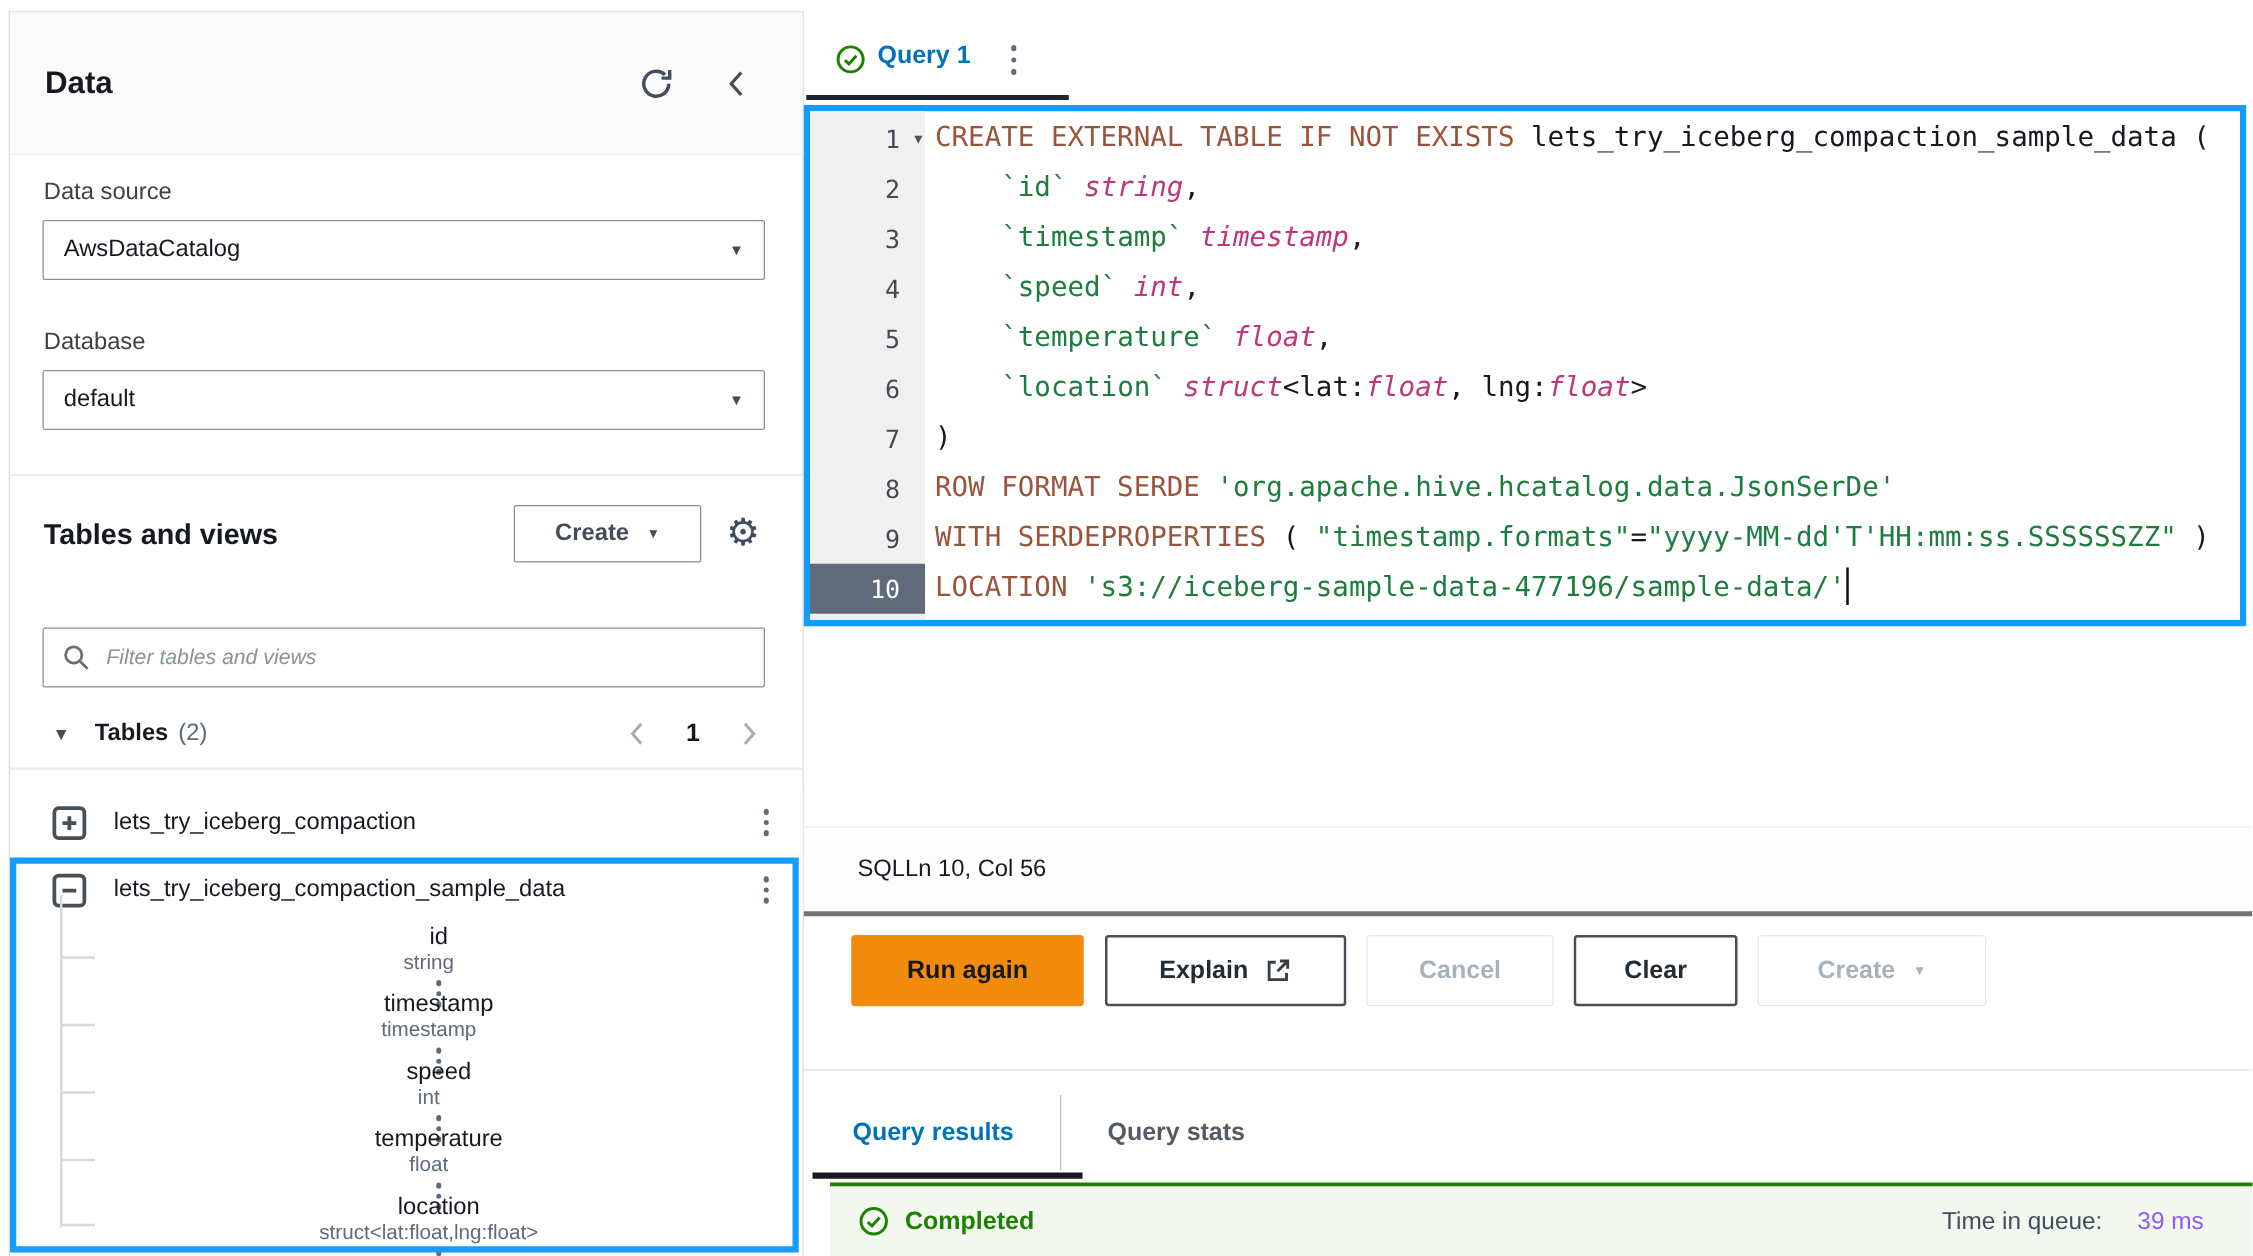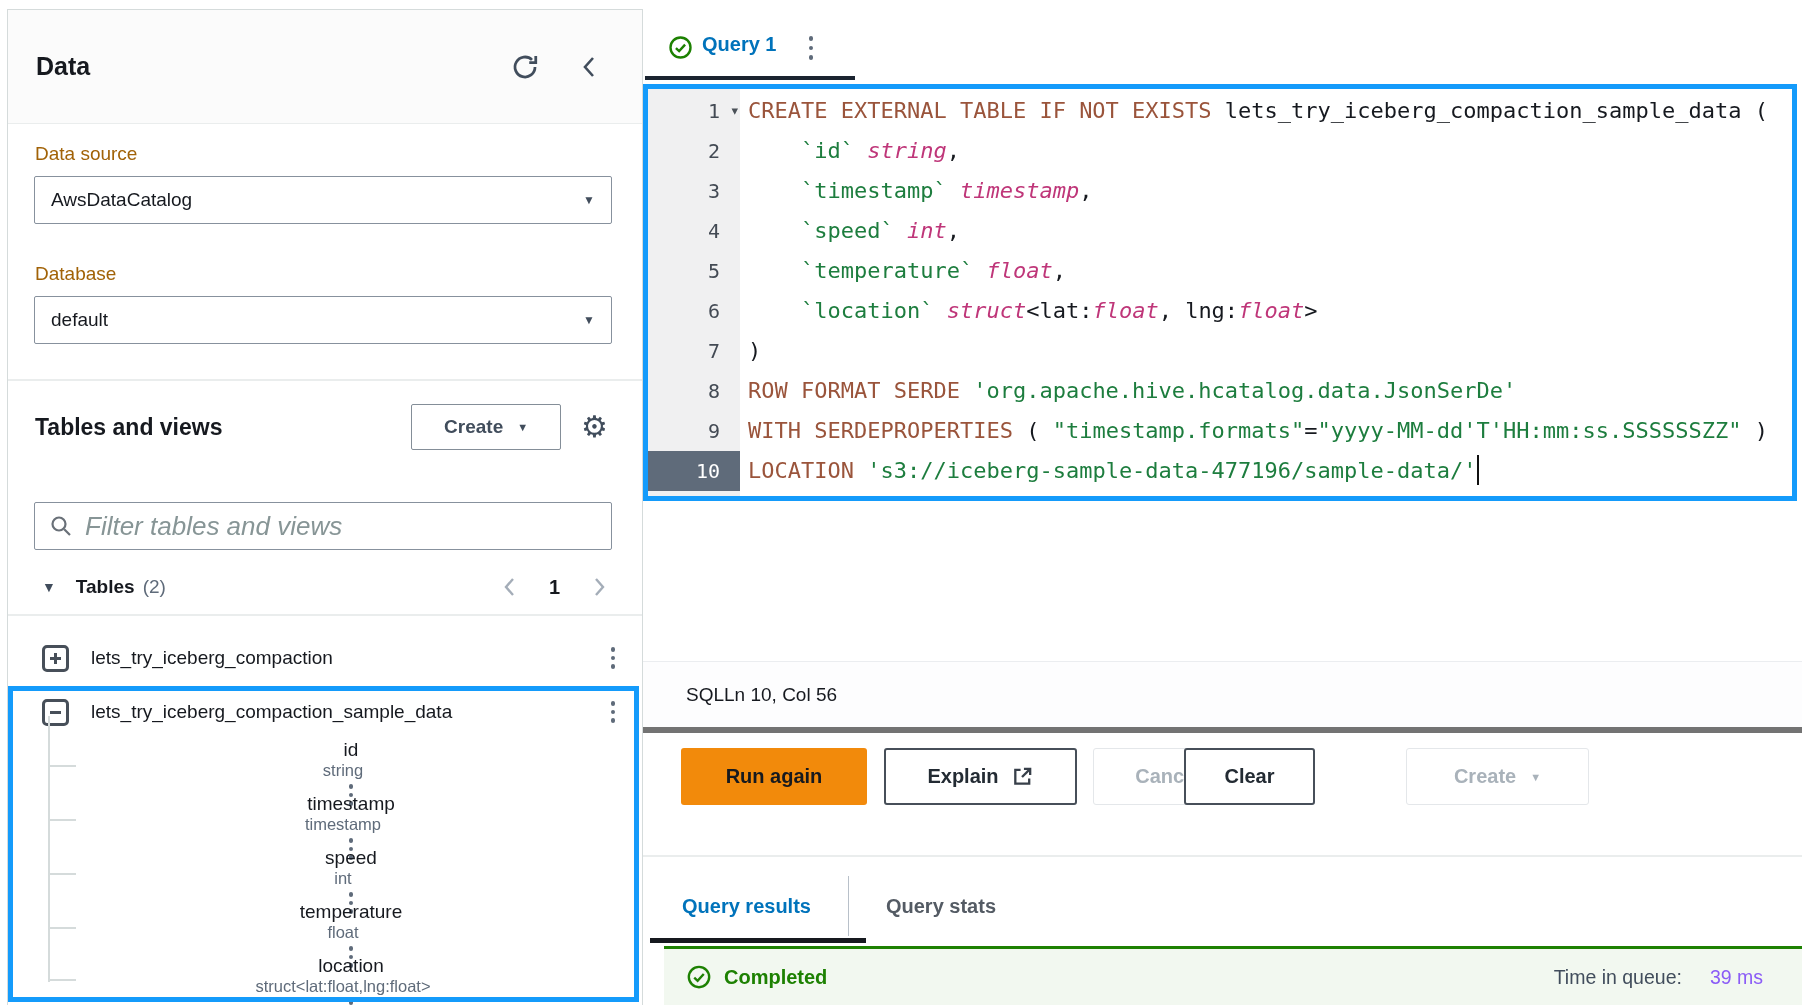--- a/index.html
+++ b/index.html
@@ -7,35 +7,35 @@
   #app { position:relative; width:1802px; height:924px; }
   .abs { position:absolute; }
 
   
   .left-card { left:7px; top:9px; width:636px; height:996px; background:#fff; border:1px solid #d5dbdb; border-bottom:none; }
   .sb-header { left:8px; top:10px; width:634px; height:114px; background:#fbfbfb; border-bottom:1px solid #eaeded; display:flex; align-items:center; padding:0 40px 0 28px; }
   .sb-title { font-size:25px; font-weight:700; }
   .sb-header .spacer { flex:1; }
   .icon-btn { display:flex; align-items:center; justify-content:center; cursor:pointer; }
 
-  .field-label { font-size:19px; color:#a16207; }
+  .field-label { font-size:19px; color:#404040; }
   .select { border:1px solid #87919d; border-radius:2px; background:#fff; display:flex; align-items:center; padding:14px 16px; font-size:19px; cursor:pointer; }
   .select .val { flex:1; }
   .caret-down::after { content:"▼"; font-size:12px; color:#414d5c; }
   .caret-down-sm::after { content:"▼"; font-size:11px; margin-left:14px; }
 
   .h-div { background:#eaeded; }
 
   .tv-row { left:8px; top:402px; width:634px; height:50px; display:flex; align-items:center; padding:0 34px 0 27px; }
   .tv-title { font-size:23px; font-weight:700; flex:1; }
   .create-btn { height:46px; width:150px; border:1px solid #848e98; border-radius:2px; background:#fff; display:flex; align-items:center; justify-content:center; font-size:19px; font-weight:700; color:#414d5c; cursor:pointer; margin-right:20px; }
   .gear { font-size:30px; color:#414d5c; line-height:30px; cursor:pointer; }
 
   .filter-box { left:34px; top:502px; width:578px; height:48px; border:1px solid #87919d; border-radius:2px; display:flex; align-items:center; padding:0 14px; background:#fff; }
-  .filter-ph { font-size:26px; font-style:italic; color:#879596; margin-left:12px; }
+  .filter-ph { font-size:17px; font-style:italic; color:#879596; margin-left:12px; }
 
   .tables-row { left:8px; top:560px; width:634px; height:54px; display:flex; align-items:center; padding:0 34px; }
   .tri-down { font-size:14px; color:#414d5c; }
   .tables-word { font-size:19px; font-weight:700; margin-left:20px; }
   .tables-count { font-size:19px; color:#5f6b7a; margin-left:8px; }
   .pag { margin-left:auto; display:flex; align-items:center; gap:30px; }
   .pag .pnum { font-size:20px; font-weight:700; }
 
   .trow { left:8px; width:634px; height:54px; display:flex; align-items:center; padding:0 24px 0 34px; background:#fff; }
   .expander { width:27px; height:27px; border:3px solid #474f59; border-radius:5px; position:relative; flex:none; cursor:pointer; }
@@ -64,21 +64,21 @@
   .gcell.active { background:#5f6b7a; color:#fff; }
   .gcell .fold { position:absolute; right:2px; top:0; font-size:13px; color:#4a5158; font-family:"Liberation Sans", sans-serif; }
   .ccell { padding-left:8px; font-size:22px; white-space:pre; }
   .tok-kw { color:#9a543b; }
   .tok-id { color:#1d7d3e; }
   .tok-st { color:#1d7d3e; }
   .tok-ty { color:#bf3679; font-style:italic; }
   .tok-pl { color:#16191f; }
   .cursor-bar { display:inline-block; width:2px; height:30px; background:#111; vertical-align:-7px; }
 
-  .status-bar { left:643px; top:661px; width:1159px; height:72px; background:#fdfdfe; border-top:1px solid #ebedf0; border-bottom:6px solid #737373; display:flex; align-items:center; padding-left:43px; }
+  .status-bar { left:643px; top:661px; width:1159px; height:72px; background:#fdfdfe; border-top:1px solid #ebedf0; border-bottom:4px solid #737373; display:flex; align-items:center; padding-left:43px; }
   .status-bar .lang { font-size:19px; }
   .status-bar .pos { font-size:19px; }
 
   .btn { top:748px; height:57px; border-radius:3px; display:flex; align-items:center; justify-content:center; font-size:20px; font-weight:700; cursor:pointer; background:#fff; }
   .btn-primary { background:#f28a0b; color:#16191f; border:none; }
   .btn-normal { border:2px solid #474f59; color:#232b33; }
   .btn-disabled { border:1px solid #e4e7ea; color:#a9b2ba; cursor:default; }
   .btn .ext { margin-left:12px; display:flex; }
 
   .res-tabs { left:682px; top:878px; height:56px; display:flex; align-items:center; }
@@ -313,21 +313,21 @@
       <svg width="23" height="23" viewBox="0 0 24 24" fill="none" stroke="#373f49" stroke-width="2.4">
         <path d="M10 5H4.5v14.5H19V14"></path>
           <polyline points="13.5,4 20,4 20,10.5"></polyline>
           <line x1="11.5" y1="12.5" x2="19.5" y2="4.5"></line>
       </svg>
     </span>
   </div>
   <div class="abs btn btn-disabled" style="left:1093px; width:150px;">
     <span>Cancel</span>
   </div>
-  <div class="abs btn btn-normal" style="left:1184px; width:131px;text-align:right;">
+  <div class="abs btn btn-normal" style="left:1259px; width:131px;text-align:right;">
     <span>Clear</span>
   </div>
   <div class="abs btn btn-disabled caret-down-sm" style="left:1406px; width:183px;">
     <span>Create</span>
   </div>
 
   <div class="abs h-div" style="left:643px; top:855px; width:1159px; height:2px;"></div>
 
   <div class="abs res-tabs">
     <span class="res-tab active">Query results</span>

